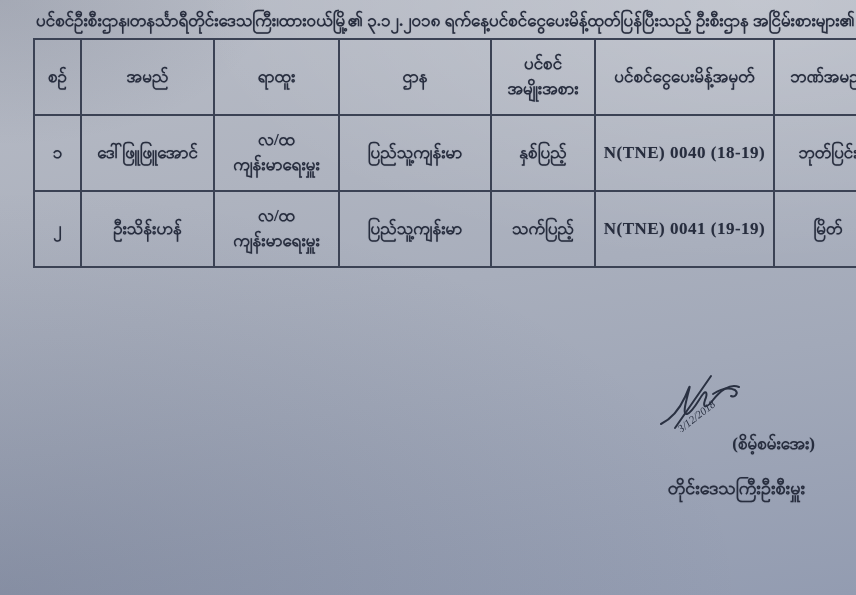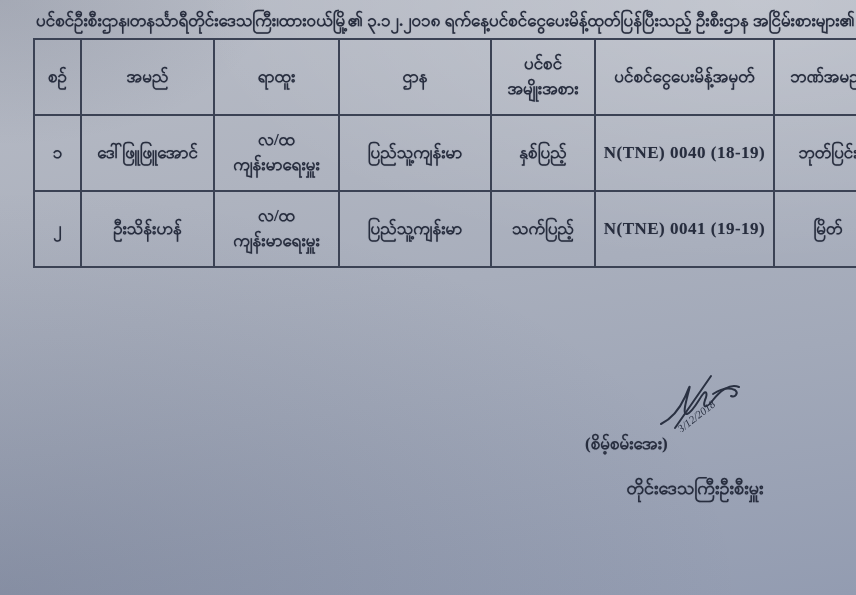--- a/index.html
+++ b/index.html
@@ -89,31 +89,31 @@
     font-family: "Liberation Serif", serif;
     font-style: italic;
     font-size: 11px;
     fill: #2a3142;
   }
   .sig-name {
     position: absolute;
     left: 0;
     top: 64px;
     width: 230px;
-    text-align: left;
+    text-align: right;
     font-size: 17px;
     font-weight: bold;
     text-shadow: 0 0 1px rgba(39,45,62,0.3);
   }
   .sig-role {
     position: absolute;
     left: 0;
     top: 108px;
     width: 220px;
-    text-align: center;
+    text-align: right;
     font-size: 18px;
     font-weight: bold;
     text-shadow: 0 0 1px rgba(39,45,62,0.3);
   }
 </style>
 </head>
 <body>
 
 <div class="paper"></div>
 

